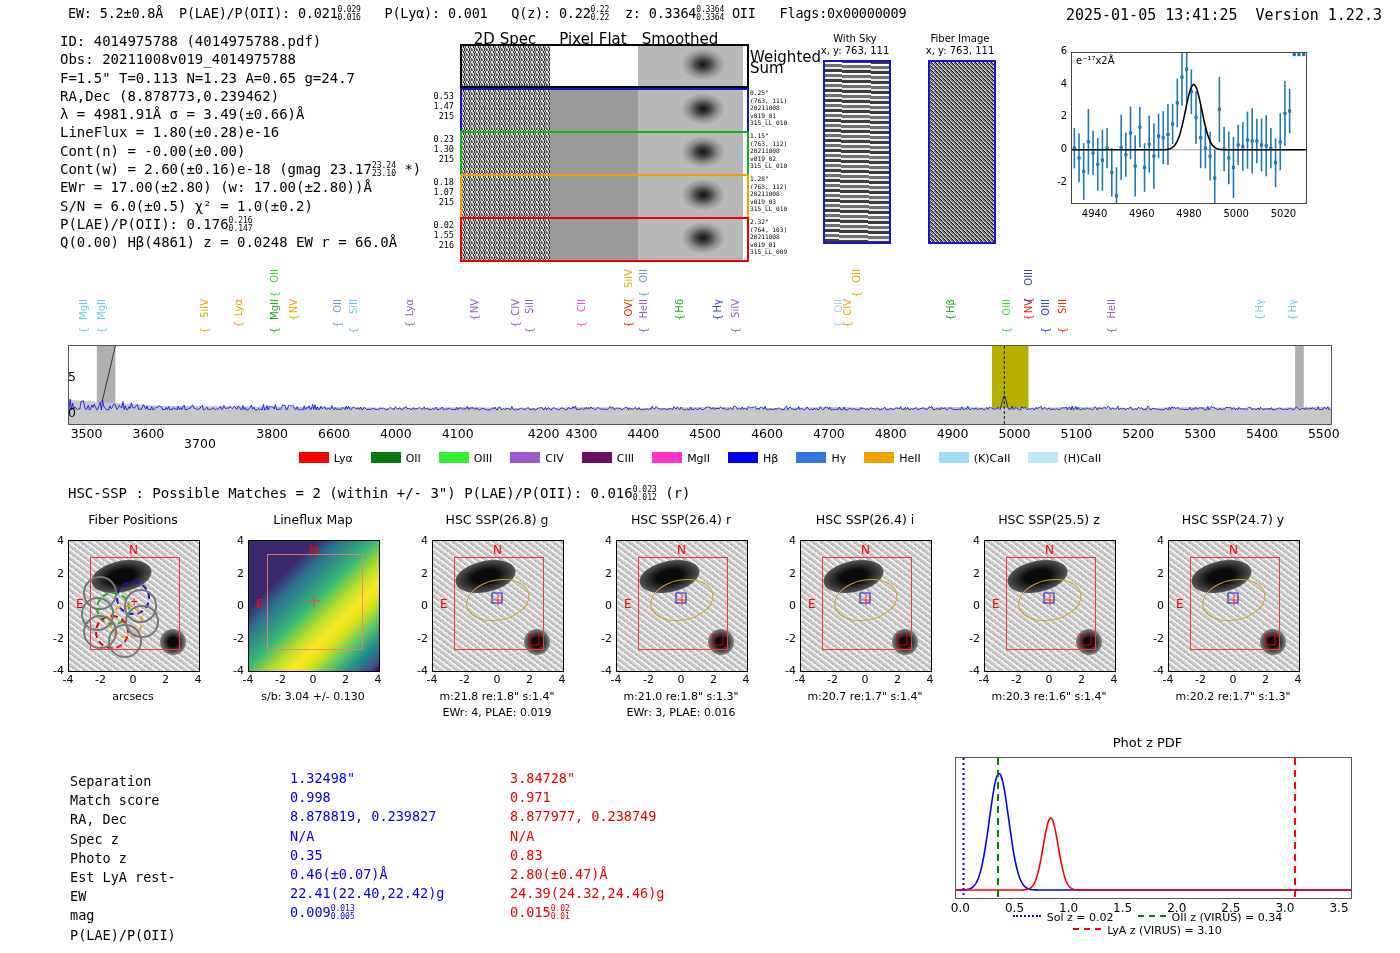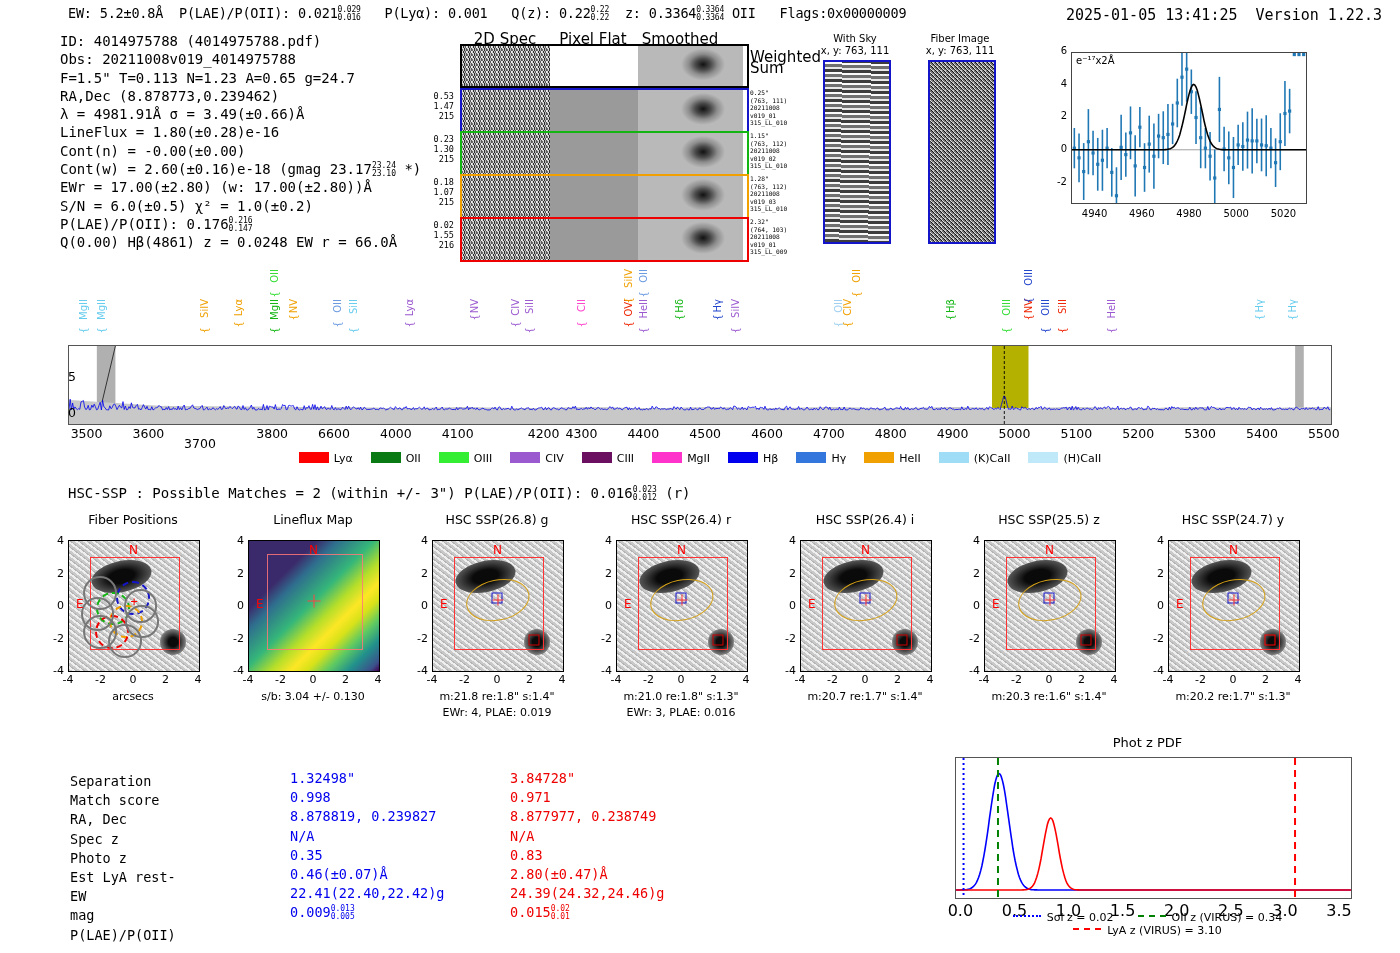--- a/index.html
+++ b/index.html
@@ -80,21 +80,21 @@
   .cut-sub{position:absolute;font-size:11px;font-family:"DejaVu Sans","Liberation Sans",sans-serif;text-align:center;}
   .NE{position:absolute;color:#f00;font-size:12px;font-family:"DejaVu Sans",sans-serif;}
 
   
   #mtable{left:70px;top:772px;font-size:13.5px;line-height:19.2px;}
   #mtable .col{position:absolute;top:0;}
 
   
   #photz{left:935px;top:735px;width:425px;height:200px;}
   #photz .pframe{position:absolute;left:20px;top:22px;right:8px;bottom:36px;border:1.5px solid #555;background:#fff;}
-  .pzt{position:absolute;font-size:16px;font-family:"DejaVu Sans",sans-serif;transform:translateX(-50%);}
+  .pzt{position:absolute;font-size:12px;font-family:"DejaVu Sans",sans-serif;transform:translateX(-50%);}
   #pzleg{position:absolute;left:0;bottom:-2px;width:100%;text-align:center;font-size:0;}
   #pzleg .li{display:inline-block;font-size:11px;font-family:"DejaVu Sans","Liberation Sans",sans-serif;margin:0 12px;}
 </style>
 </head>
 <body>
 
 <div class="abs nw mono" id="hdr">
   <span>EW: 5.2±0.8Å</span>&nbsp;
   <span>P(LAE)/P(OII):</span>
   <span>0.021</span><span class="frac2"><i>0.029</i><i>0.016</i></span>&nbsp;&nbsp;

